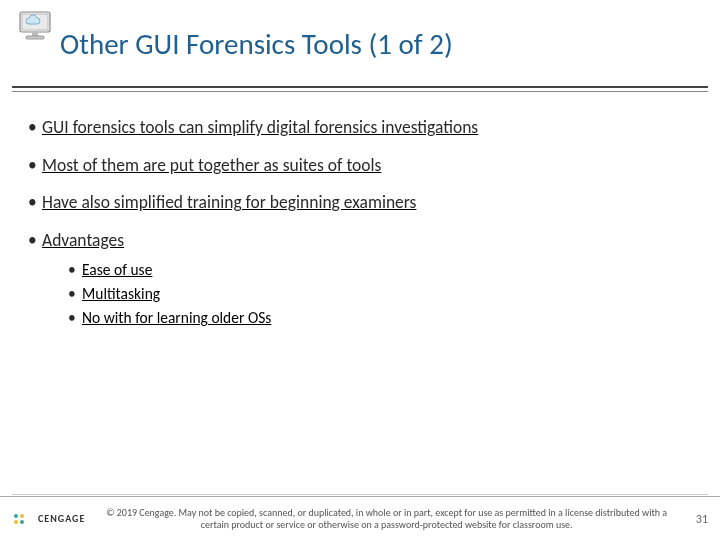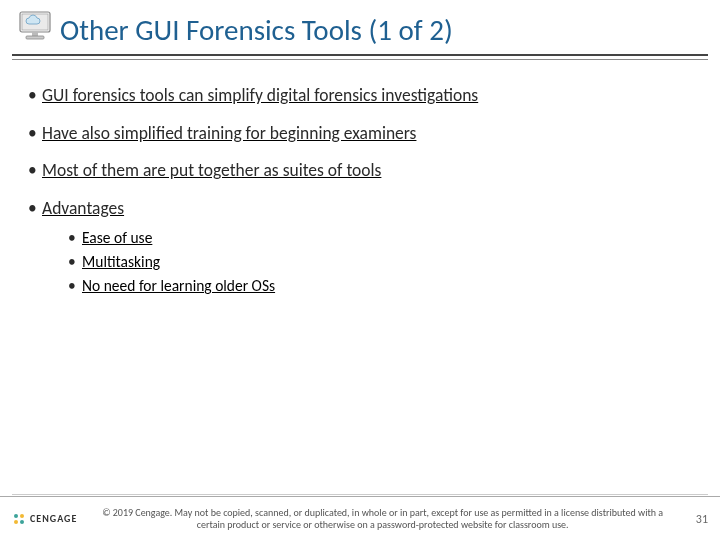--- a/index.html
+++ b/index.html
@@ -22,22 +22,23 @@
     position: absolute;
     left: 0; right: 0; bottom: -6px;
     height: 1px;
     background: #888;
   }
   .title {
     color: #1f6091;
     font-size: 29px;
     font-weight: 400;
     padding-left: 48px;
-    padding-bottom: 6px;
+    padding-bottom: 24px;
     letter-spacing: 0px;
+    margin-top: 14px;
   }
   .monitor-icon {
     position: absolute;
     left: 6px;
     top: 10px;
     width: 36px;
     height: 32px;
   }
   .content {
     padding: 28px 28px 0 28px;
@@ -89,21 +90,21 @@
   .footer::before {
     content: "";
     position: absolute;
     left: 12px; right: 12px; top: -3px;
     height: 1px;
     background: #ccc;
   }
   .logo {
     display: flex;
     align-items: center;
-    gap: 4px;
+    gap: 12px;
     flex-shrink: 0;
   }
   .logo-text {
     font-size: 10px;
     font-weight: 600;
     letter-spacing: 1px;
     color: #333;
   }
   .copyright {
     flex: 1;
@@ -135,36 +136,36 @@
     </svg>
   </div>
   <h1 class="title">Other GUI Forensics Tools (1 of 2)</h1>
 </div>
 
 <div class="content">
   <div class="bullet-item">
     <span>GUI forensics tools can simplify digital forensics investigations</span>
   </div>
   <div class="bullet-item">
-    <span>Have also simplified training for beginning examiners</span>
+    <span>Most of them are put together as suites of tools</span>
   </div>
   <div class="bullet-item">
-    <span>Most of them are put together as suites of tools</span>
+    <span>Have also simplified training for beginning examiners</span>
   </div>
   <div class="bullet-item">
     <span>Advantages</span>
     <div class="sub-list">
       <div class="sub-item">
         <span>Ease of use</span>
       </div>
       <div class="sub-item">
         <span>Multitasking</span>
       </div>
       <div class="sub-item">
-        <span>No need for learning older OSs</span>
+        <span>No with for learning older OSs</span>
       </div>
     </div>
   </div>
 </div>
 
 <div class="footer">
   <div class="logo">
     <svg width="14" height="14" viewBox="0 0 14 14">
       <circle cx="4" cy="4" r="2" fill="#3da39a"></circle>
       <circle cx="10" cy="4" r="2" fill="#f2b934"></circle>

